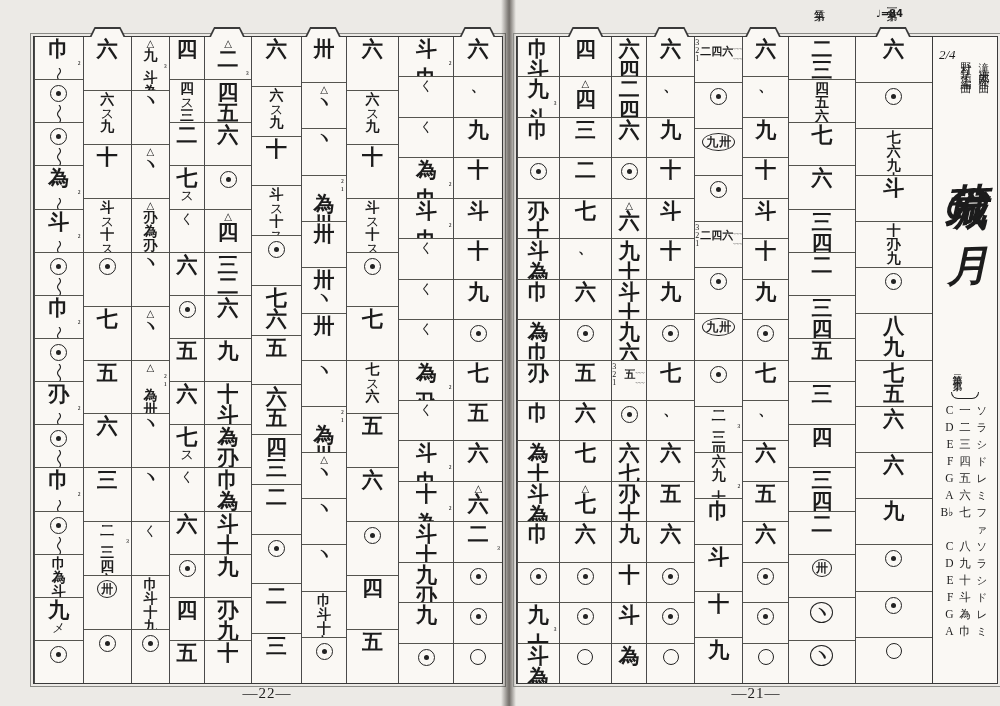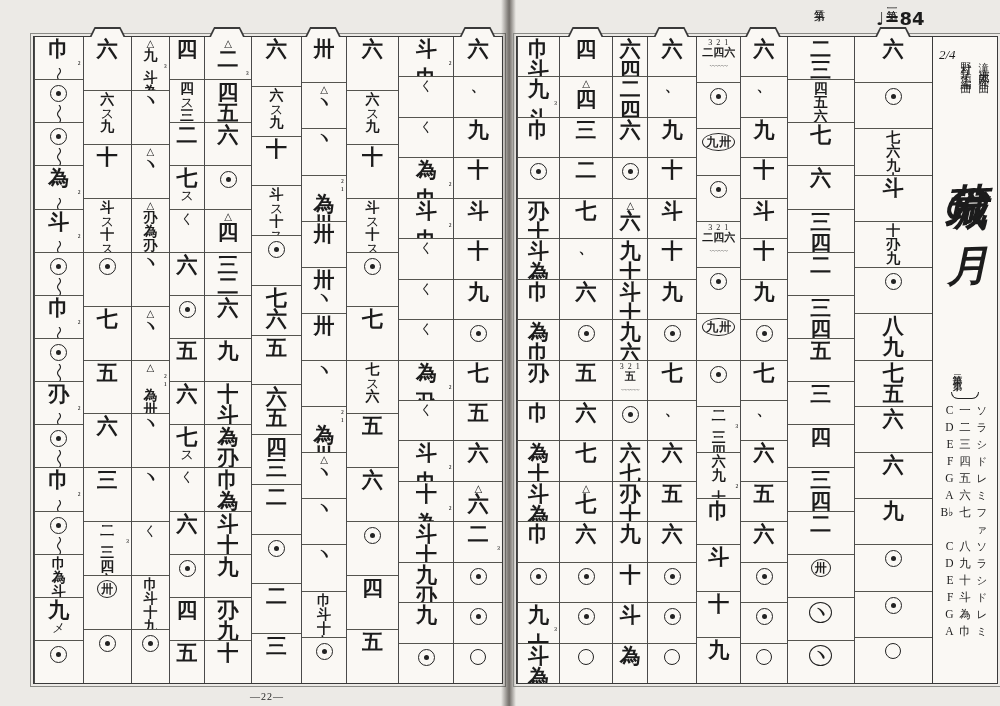--- a/index.html
+++ b/index.html
@@ -21,46 +21,46 @@
   .sm .note{font-size:14px;}
   .mark{font-size:13px;}
   .tick{font-size:15px;font-weight:bold;}
   .tri{font-size:10px;}
   .fing{font-size:9px;align-self:flex-end;margin-right:2px;line-height:.9;}
   .dot{width:15px;height:15px;border:1.6px solid #222;border-radius:50%;display:flex;align-items:center;justify-content:center;margin:3px 0;flex:none;}
   .dot i{width:5px;height:5px;background:#222;border-radius:50%;}
   .open{width:14px;height:14px;border:1.6px solid #222;border-radius:50%;margin:3px 0;flex:none;}
   .oval{border:1.4px solid #222;border-radius:50%;padding:2px 3px;display:flex;align-items:center;gap:1px;margin:2px 0;}
   .oval .note{font-size:12px;}
-  .arp{display:flex;flex-direction:column;align-items:center;}
+  .arp{display:flex;flex-direction:row;align-items:center;}
   .arp .digits{font-size:8px;letter-spacing:1px;}
   .arp .run{display:flex;}
   .arp .run .note{font-size:11px;}
   .wave{font-size:10px;letter-spacing:-1px;color:#222;}
   .squig{flex:none;}
   .titlecol{width:64px;border-left:1.5px solid #3a3a3a;position:relative;flex:none;}
   .ts{position:absolute;top:10px;left:6px;font-size:13px;font-style:italic;}
   .credits{position:absolute;top:16px;right:6px;writing-mode:vertical-rl;font-size:11px;letter-spacing:2px;height:180px;}
   .credits div{margin-left:3px;}
   .bigtitle{position:absolute;top:112px;left:50%;transform:translateX(-50%) rotate(-2deg);
             writing-mode:vertical-rl;font-size:42px;font-weight:bold;font-style:italic;letter-spacing:6px;}
   .tunwrap{position:absolute;left:3px;top:312px;width:58px;}
   .tunheads{display:flex;justify-content:center;gap:6px;writing-mode:vertical-rl;font-size:10px;height:42px;margin-left:14px;}
   .brace{width:26px;height:6px;border:1px solid #222;border-top:none;border-radius:0 0 8px 8px;margin:1px auto 3px auto;}
   .tunrow{display:flex;justify-content:center;gap:5px;font-size:11.5px;line-height:17px;}
   .tunrow .lt{width:14px;text-align:right;font-family:"Liberation Serif",serif;}
   .tunrow .st{width:13px;text-align:center;}
   .tunrow .ka{width:14px;text-align:left;font-size:10.5px;}
-  .tempo{position:absolute;left:876px;top:8px;font-size:18px;font-weight:bold;font-family:"DejaVu Sans",sans-serif;}
+  .tempo{position:absolute;left:876px;top:8px;font-size:10px;font-weight:bold;font-family:"DejaVu Sans",sans-serif;}
   .plabel{position:absolute;writing-mode:vertical-rl;font-size:11px;top:2px;line-height:1;}
   .tab{position:absolute;top:-10px;width:36px;height:10px;background:#3a3a3a;
        clip-path:polygon(14% 0,86% 0,100% 100%,0 100%);}
   .tab i{position:absolute;left:1.5px;top:1.5px;right:1.5px;bottom:-1px;background:#faf8f4;display:block;
        clip-path:polygon(14% 0,86% 0,100% 100%,0 100%);}
-  .pfooter{position:absolute;bottom:4px;width:100%;text-align:center;font-size:10px;letter-spacing:1px;}
+  .pfooter{position:absolute;bottom:4px;width:100%;text-align:center;font-size:15px;letter-spacing:1px;}
   #f-left{left:33px;width:468px;}
   #f-right{left:516px;width:480px;}
   .pfooter span{font-family:"Liberation Serif",serif;}
 </style>
 </head>
 <body>
 
 <div class="canvas">
 
   <div class="page" id="page-left">
@@ -1293,15 +1293,18 @@
       <div class="tab" style="left: 50.5px;">
         <i></i>
       </div>
     </div>
 
   <div class="tempo">♩=84</div>
 
   <div class="pfooter" id="f-left">
     <span>—22—</span>
   </div>
+  <div class="pfooter" id="f-right">
+    <span>—21—</span>
+  </div>
 <div class="plabel" style="left: 886px;">第一箏</div>
     <div class="plabel" style="left: 813.5px;">第二箏</div>
   </div>
 
 </body></html>

